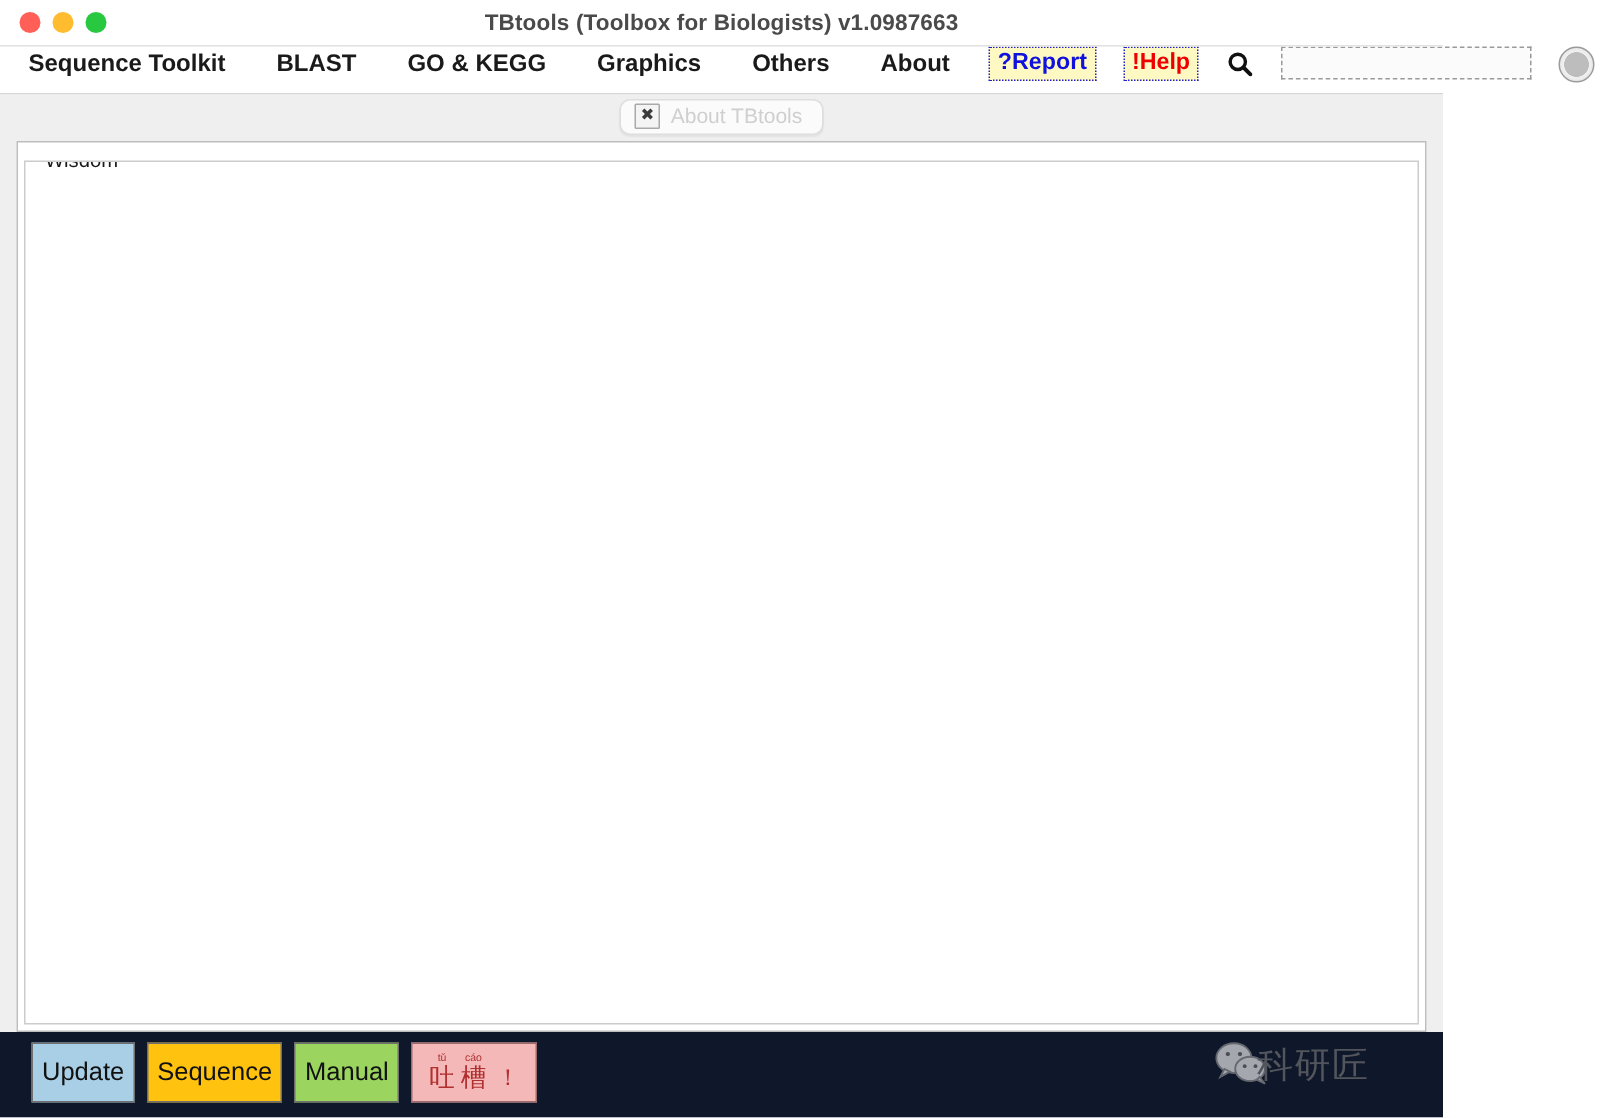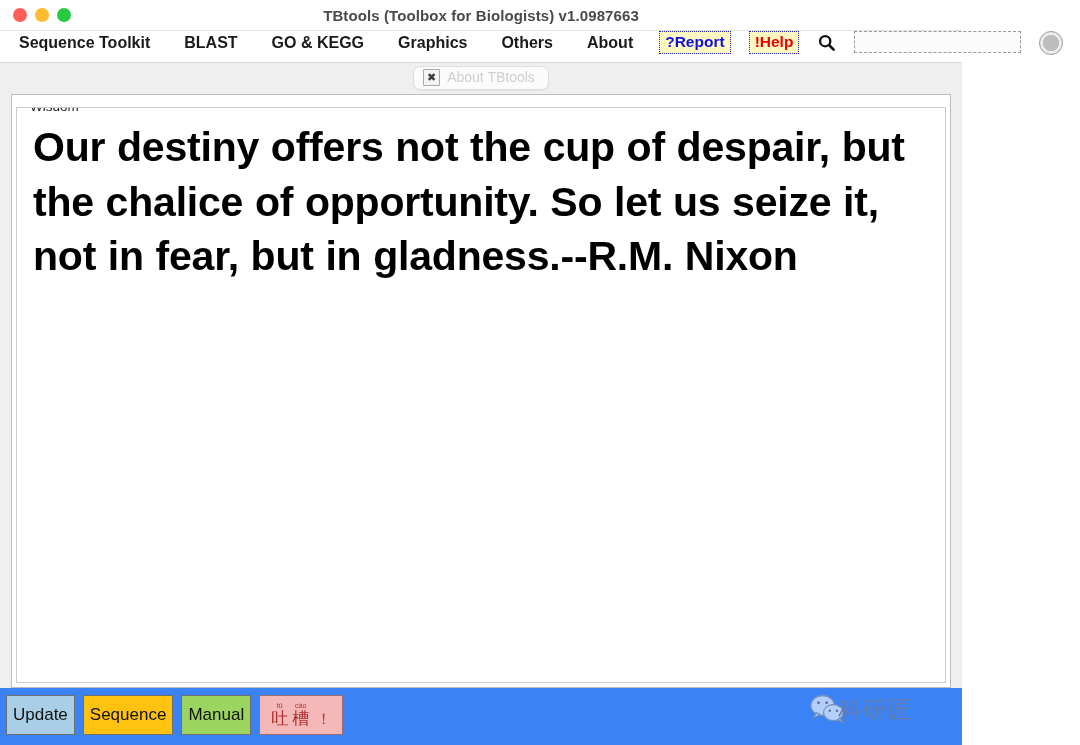--- a/index.html
+++ b/index.html
@@ -215,23 +215,23 @@
     padding: 0 4px;
     word-spacing: 0.5px;
   }
 
   
   .bottombar {
     height: 57px;
     min-height: 57px;
     display: flex;
     align-items: center;
-    padding: 0 11px 4px 6px;
+    padding: 0 11px 4px 21px;
     gap: 8px;
-    background: #3b82f6;
+    background: #0f172a;
   }
   .cbtn {
     height: 40px;
     border: 1px solid #6f6f6f;
     display: inline-flex;
     align-items: center;
     justify-content: center;
     font-size: 17px;
     color: #111111;
     padding: 0 6px;
@@ -369,21 +369,20 @@
     <div class="tab">
       <span class="tab-close">✖</span>
       <span class="tab-label">About TBtools</span>
     </div>
   </div>
 
   <div class="main-area">
     <div class="outer-panel">
       <div class="group-box">
         <div class="group-title">Wisdom</div>
-        <p class="wisdom-text">Our destiny offers not the cup of despair, but the chalice of opportunity. So let us seize it, not in fear, but in gladness.--R.M. Nixon</p>
       </div>
     </div>
   </div>
 
   <div class="bottombar">
     <div class="cbtn cbtn-update">Update</div>
     <div class="cbtn cbtn-citation">Sequence</div>
     <div class="cbtn cbtn-manual">Manual</div>
 
     <div class="cbtn cbtn-tucao">

